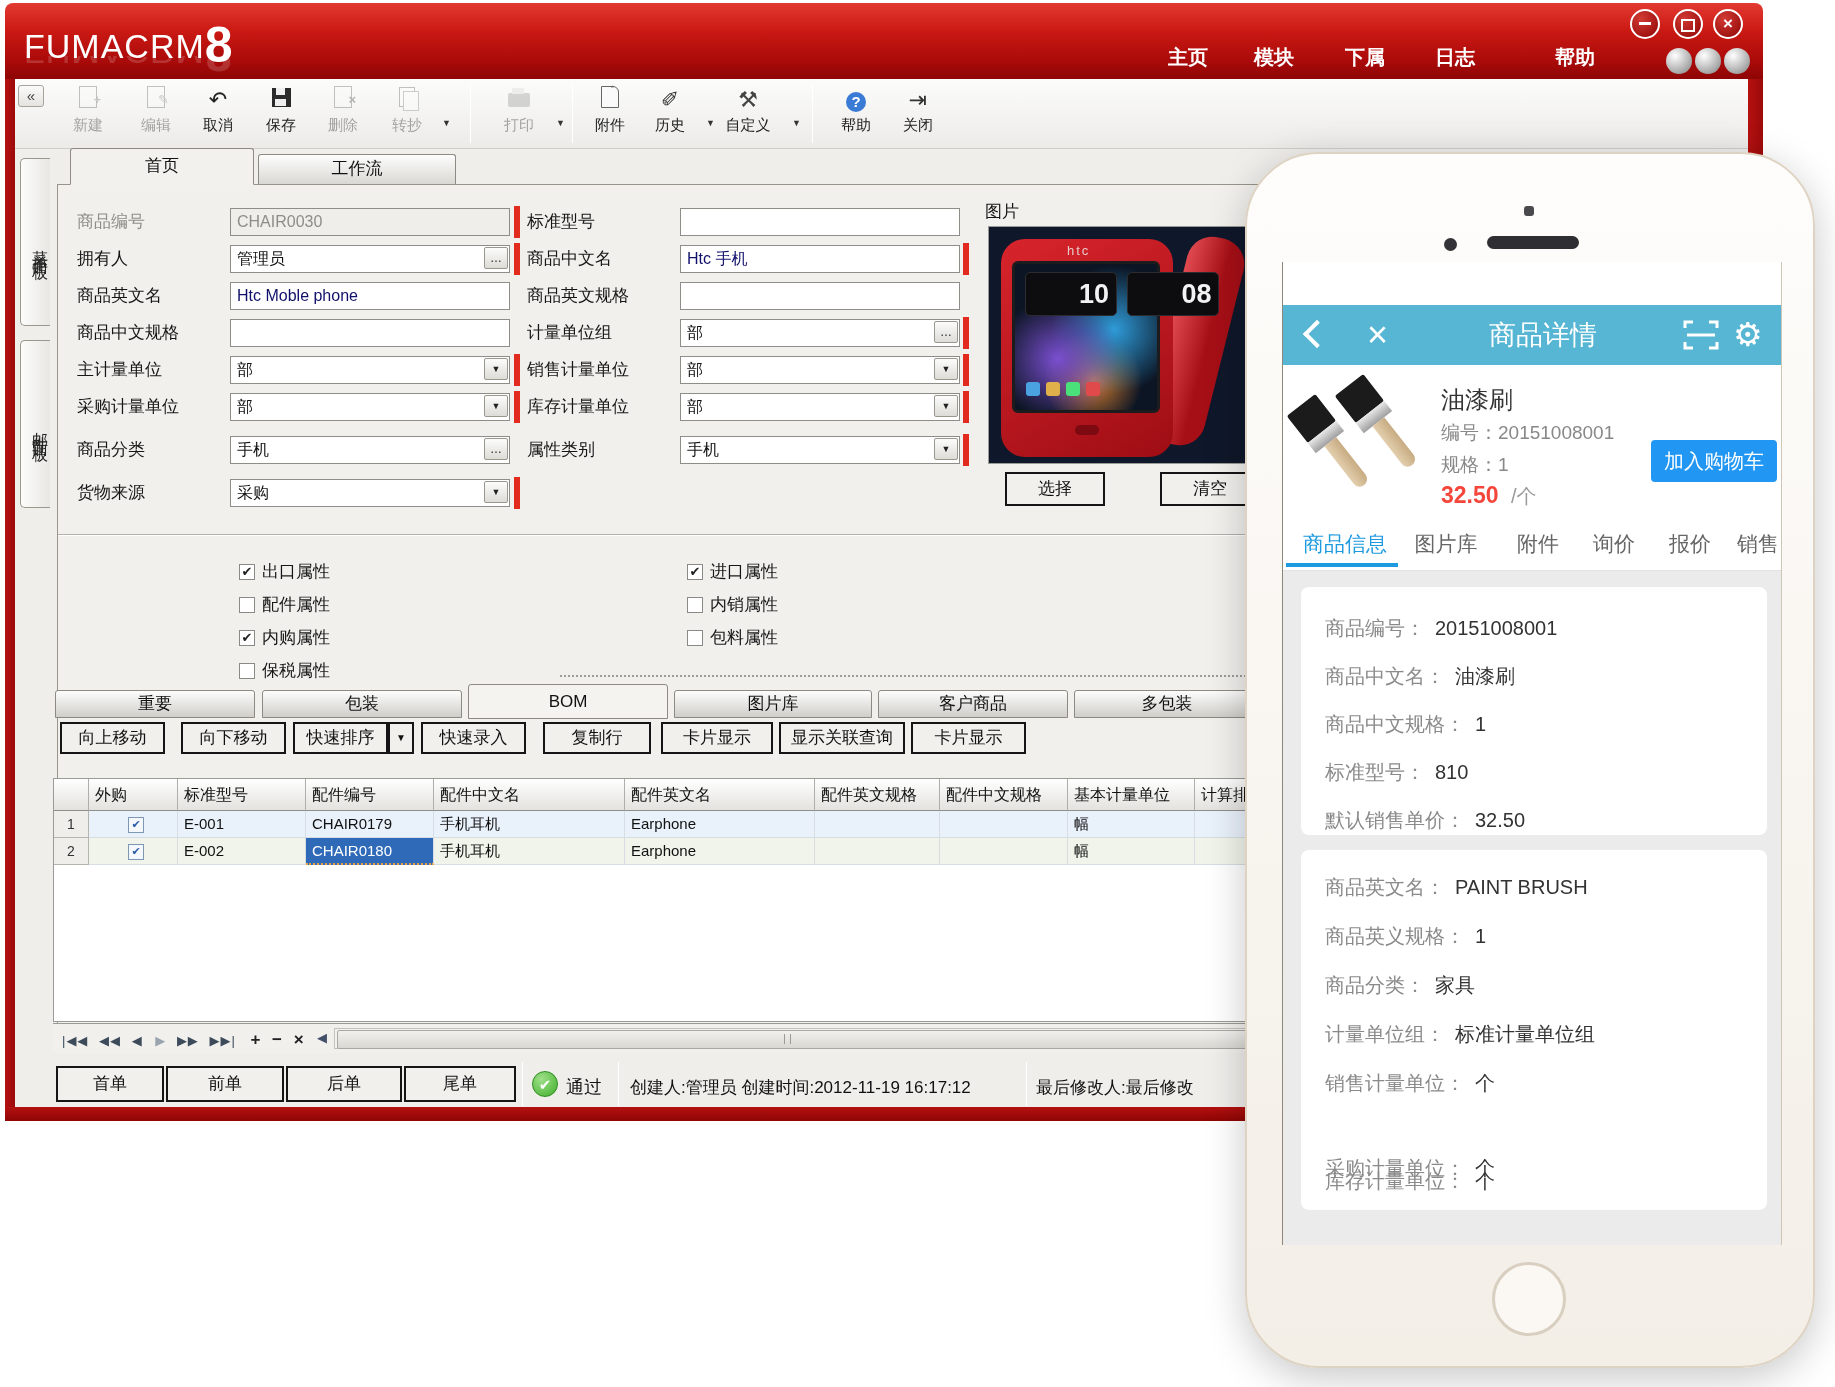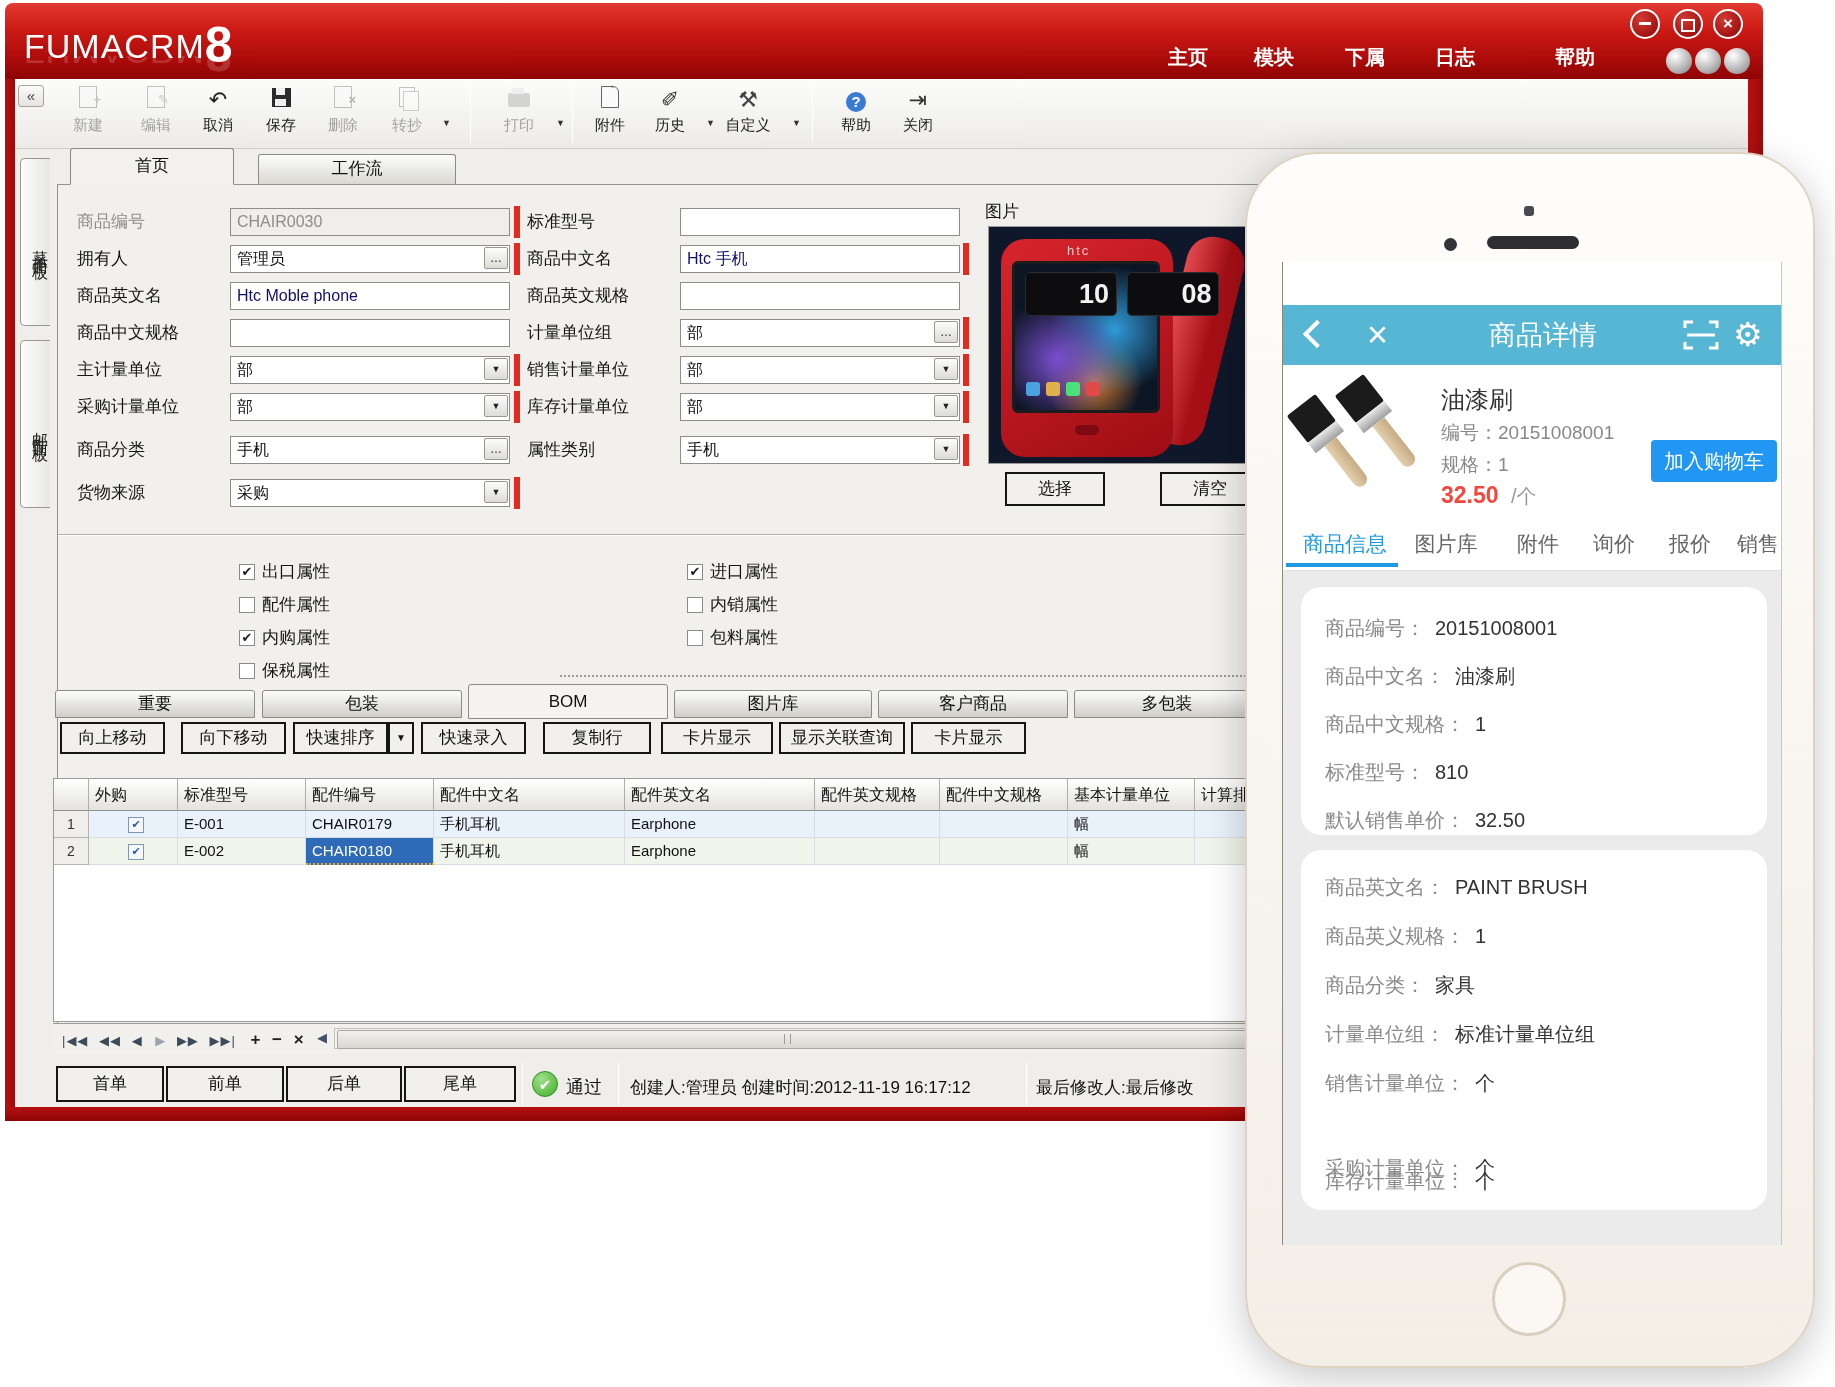--- a/index.html
+++ b/index.html
@@ -113,21 +113,21 @@
   .pgear{color:#fff;font-size:33px;line-height:58px;}
   .pname{font-size:24px;color:#333;}
   .pmeta{font-size:19px;color:#888;}
   .pprice{font-size:23px;color:#f4463a;font-weight:bold;}
   .punit{font-size:20px;color:#999;font-weight:normal;}
   .cartbtn{background:#2196f3;color:#fff;font-size:20px;text-align:center;line-height:42px;border-radius:4px;}
   .ptab{font-size:21px;color:#666;text-align:center;}
   .ptab.on{color:#1e9be0;text-align:center;}
   .ptabline{background:#1e9be0;height:4px;}
   .pbody{background:#ebebec;}
-  .pcard{background:#fff;border-radius:20px;}
+  .pcard{background:#fff;border-radius:8px;}
   .prow{position:absolute;left:24px;font-size:20px;white-space:nowrap;}
   .prow .l{color:#8a8a8a;} .prow .v{color:#333;margin-left:10px;}
   .homebtn{border:3px solid #d9cfc0;border-radius:50%;background:#fbf8f3;}
 
   
   .htcfront{background:linear-gradient(150deg,#d8242c,#9e0d14);border-radius:24px;}
   .htcscreen{background:radial-gradient(circle at 30% 65%,#7a4fd0 0%,rgba(122,79,208,0) 45%),
              radial-gradient(circle at 70% 45%,#2f9bd8 0%,rgba(47,155,216,0) 50%),
              radial-gradient(circle at 55% 80%,#d87f2f 0%,rgba(216,127,47,0) 35%),#0c1524;
              border-radius:6px;border:3px solid #1c1c1e;}
@@ -234,21 +234,21 @@
   <div class="abs tbtn" style="left:888px;top:86px;">
     <span class="ic" style="color:#333;">⇥</span>
     <span class="lbl">关闭</span>
   </div>
 
   <div class="abs vtab" style="left:20px;top:158px;width:30px;height:168px;">菜单面板</div>
   <div class="abs vtab" style="left:20px;top:340px;width:30px;height:168px;">邮件面板</div>
 
   <div class="abs mtab off" style="left:258px;top:154px;width:198px;height:30px;">工作流</div>
   <div class="abs panel" style="left:57px;top:184px;width:1691px;height:868px;"></div>
-  <div class="abs mtab on" style="left:70px;top:148px;width:164px;height:37px;border-bottom:1px solid #f2f1ee;">首页</div>
+  <div class="abs mtab on" style="left:70px;top:148px;width:184px;height:37px;border-bottom:1px solid #f2f1ee;">首页</div>
 
   <div class="abs flabel gray" style="left:77px;top:208px;">商品编号</div>
   <div class="abs field ro" style="left:230px;top:208px;width:280px;">CHAIR0030</div>
 
   <div class="abs flabel" style="left:77px;top:245px;">拥有人</div>
   <div class="abs field dark" style="left:230px;top:245px;width:280px;">管理员</div>
   <div class="abs inbtn" style="left:484px;top:247px;">…</div>
 
   <div class="abs flabel" style="left:77px;top:282px;">商品英文名</div>
   <div class="abs field" style="left:230px;top:282px;width:280px;">Htc Moble phone</div>

